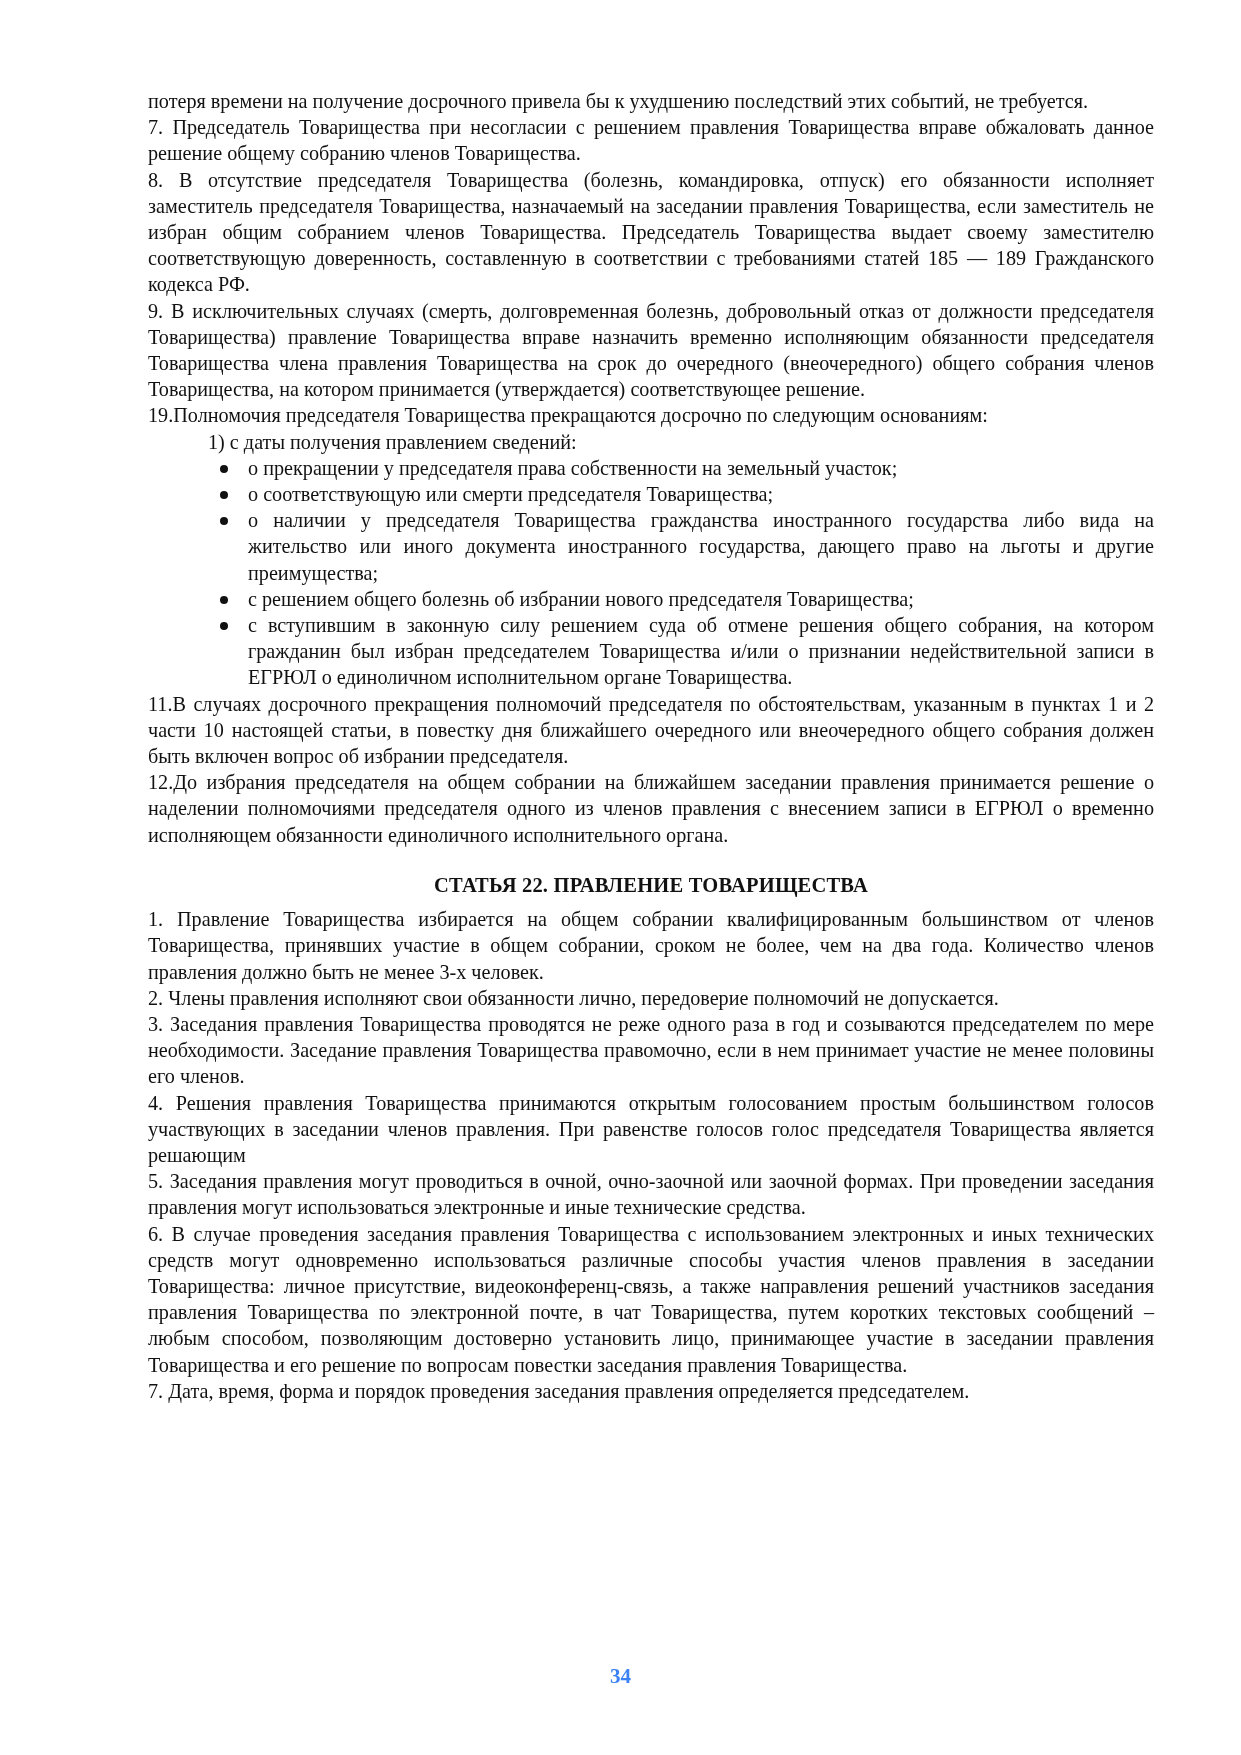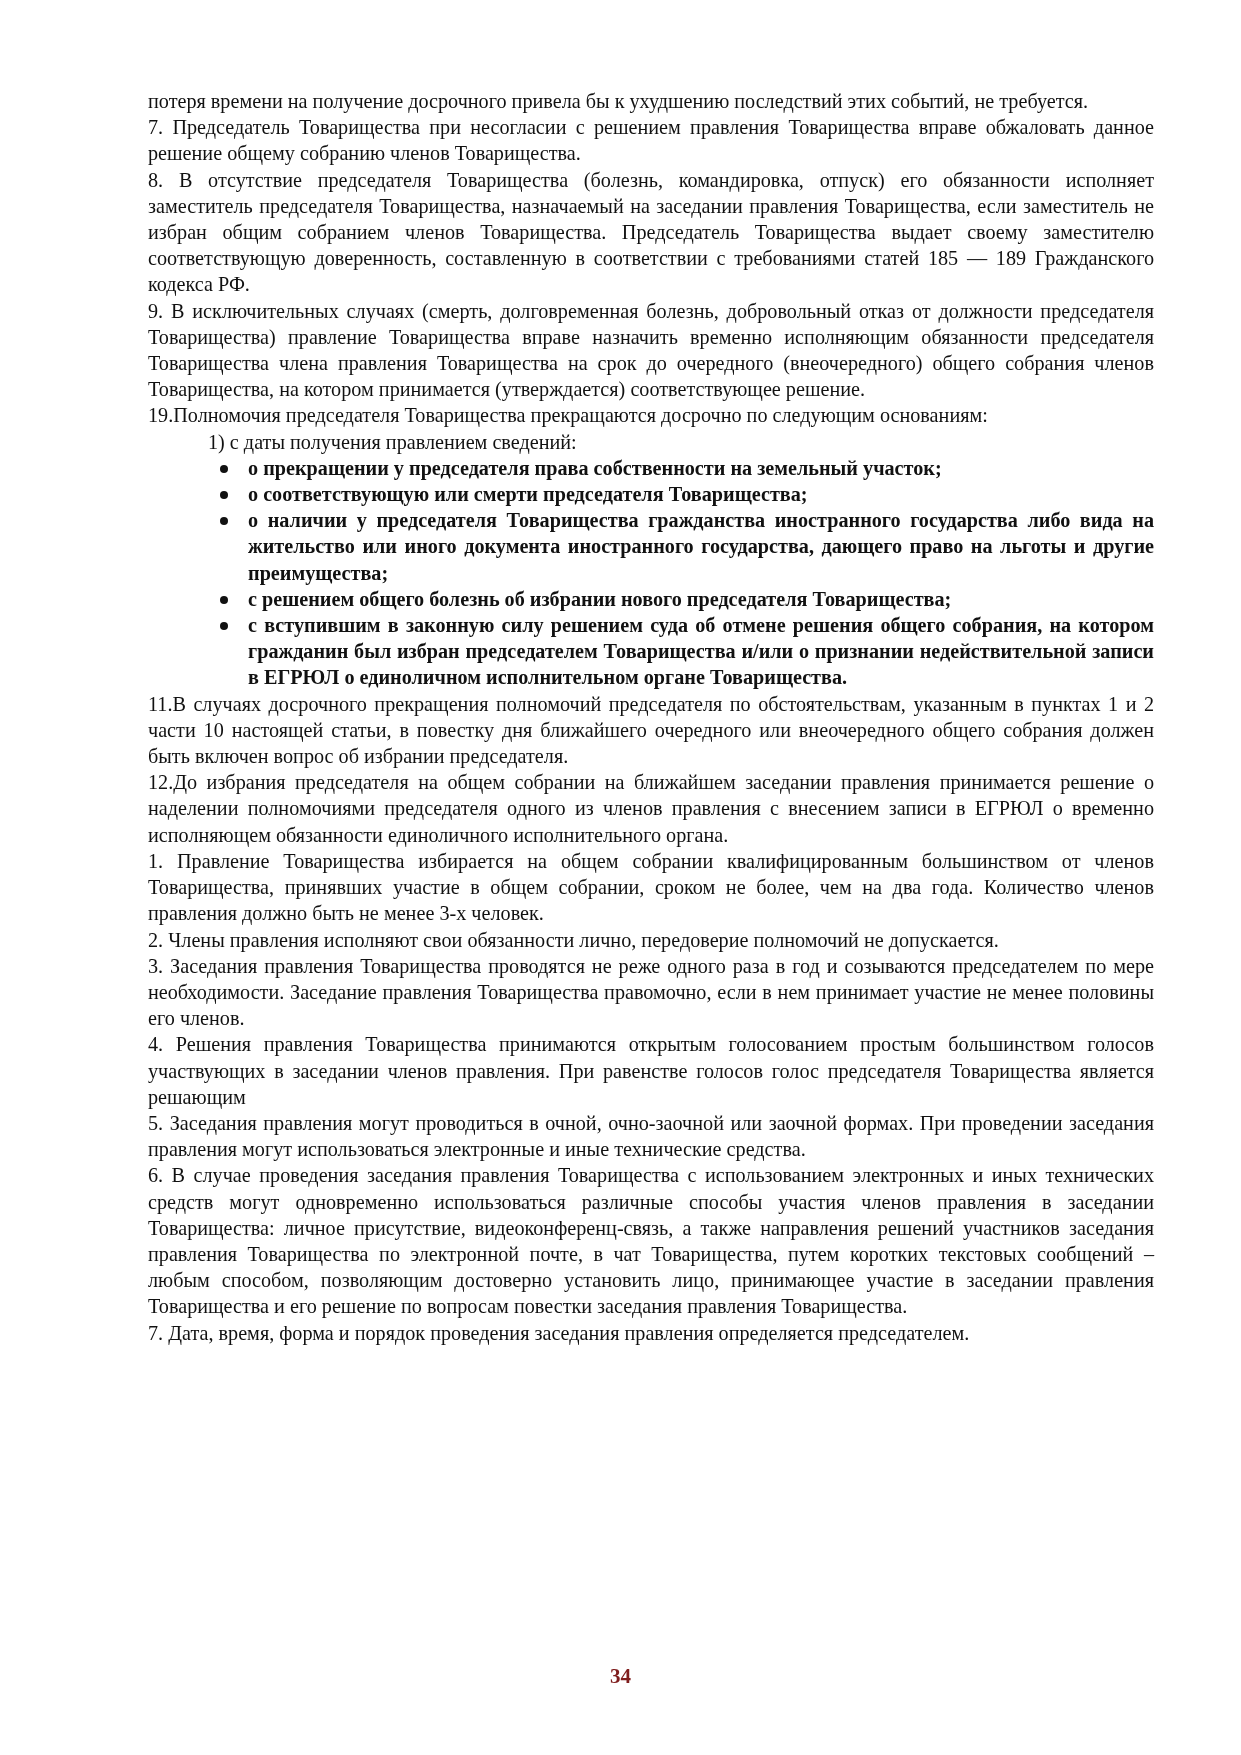--- a/index.html
+++ b/index.html
@@ -4,34 +4,34 @@
   <style>
     html, body { margin: 0; padding: 0; background: #ffffff; }
     body { width: 1241px; height: 1755px; position: relative; overflow: hidden; }
     .page {
       position: absolute; left: 148px; top: 88px; width: 1006px;
       font-family: "Liberation Serif", "DejaVu Serif", serif;
       font-size: 20.2px; line-height: 26.2px; color: #111;
     }
     .p { text-align: justify; margin: 0; }
     .sub { margin: 0 0 0 60px; text-align: justify; }
-    ul.bullets { list-style: none; margin: 0; padding: 0 0 0 72px; font-weight: bold; }
+    ul.bullets { list-style: none; margin: 0; padding: 0 0 0 72px; }
     ul.bullets li { position: relative; padding-left: 28px; text-align: justify; }
     ul.bullets li .bullet {
       position: absolute; left: 0; top: 10px; width: 8px; height: 8px;
       border-radius: 50%; background: #111;
     }
     .heading {
       text-align: center; font-weight: bold; margin: 24px 0 8px 0;
       font-size: 20.5px; letter-spacing: 0.2px;
     }
     .page-number {
       position: absolute; top: 1664px; left: 0; width: 1241px; text-align: center;
       font-family: "Liberation Serif", "DejaVu Serif", serif; font-weight: bold; font-size: 21px;
-      color: #7f1d1d;
+      color: #3b82f6;
     }
   </style>
 </head>
 <body>
 
 <div class="page">
   <p class="p">потеря времени на получение досрочного привела бы к ухудшению последствий этих событий, не требуется.</p>
   <p class="p">7. Председатель Товарищества при несогласии с решением правления Товарищества вправе обжаловать данное решение общему собранию членов Товарищества.</p>
   <p class="p">8. В отсутствие председателя Товарищества (болезнь, командировка, отпуск) его обязанности исполняет заместитель председателя Товарищества, назначаемый на заседании правления Товарищества, если заместитель не избран общим собранием членов Товарищества. Председатель Товарищества выдает своему заместителю соответствующую доверенность, составленную в соответствии с требованиями статей 185 — 189 Гражданского кодекса РФ.</p>
   <p class="p">9. В исключительных случаях (смерть, долговременная болезнь, добровольный отказ от должности председателя Товарищества) правление Товарищества вправе назначить временно исполняющим обязанности председателя Товарищества члена правления Товарищества на срок до очередного (внеочередного) общего собрания членов Товарищества, на котором принимается (утверждается) соответствующее решение.</p>
@@ -45,20 +45,21 @@
   </ul>
 
   <ul class="bullets">
     <li><span class="bullet"></span><span>с решением общего болезнь об избрании нового председателя Товарищества;</span></li>
     <li><span class="bullet"></span><span>с вступившим в законную силу решением суда об отмене решения общего собрания, на котором гражданин был избран председателем Товарищества и/или о признании недействительной записи в ЕГРЮЛ о единоличном исполнительном органе Товарищества.</span></li>
   </ul>
 
   <p class="p">11.В случаях досрочного прекращения полномочий председателя по обстоятельствам, указанным в пунктах 1 и 2 части 10 настоящей статьи, в повестку дня ближайшего очередного или внеочередного общего собрания должен быть включен вопрос об избрании председателя.</p>
   <p class="p">12.До избрания председателя на общем собрании на ближайшем заседании правления принимается решение о наделении полномочиями председателя одного из членов правления с внесением записи в ЕГРЮЛ о временно исполняющем обязанности единоличного исполнительного органа.</p>
 
+  <div class="heading">СТАТЬЯ 22.  ПРАВЛЕНИЕ ТОВАРИЩЕСТВА</div>
 
   <p class="p">1. Правление Товарищества избирается на общем собрании квалифицированным большинством от членов Товарищества, принявших участие в общем собрании, сроком не более, чем на два года. Количество членов правления должно быть не менее 3-х человек.</p>
   <p class="p">2.  Члены правления исполняют свои обязанности лично, передоверие полномочий не допускается.</p>
   <p class="p">3. Заседания правления Товарищества проводятся не реже одного раза в год и созываются председателем по мере необходимости. Заседание правления Товарищества правомочно, если в нем принимает участие не менее половины его членов.</p>
   <p class="p">4.  Решения правления Товарищества принимаются открытым голосованием простым большинством голосов участвующих в заседании членов правления. При равенстве голосов голос председателя Товарищества является решающим</p>
   <p class="p">5. Заседания правления могут проводиться в очной, очно-заочной или заочной формах.  При проведении заседания правления могут использоваться электронные и иные технические средства.</p>
   <p class="p">6.  В случае проведения заседания правления Товарищества с использованием электронных и иных технических средств могут одновременно использоваться различные способы участия членов правления в заседании Товарищества: личное присутствие, видеоконференц-связь, а также направления решений участников заседания правления Товарищества по электронной почте, в чат Товарищества, путем коротких текстовых сообщений – любым способом, позволяющим достоверно установить лицо, принимающее участие в заседании правления Товарищества и его решение по вопросам повестки заседания правления Товарищества.</p>
   <p class="p">7.  Дата, время, форма и порядок проведения заседания правления определяется председателем.</p>
 </div>
 

